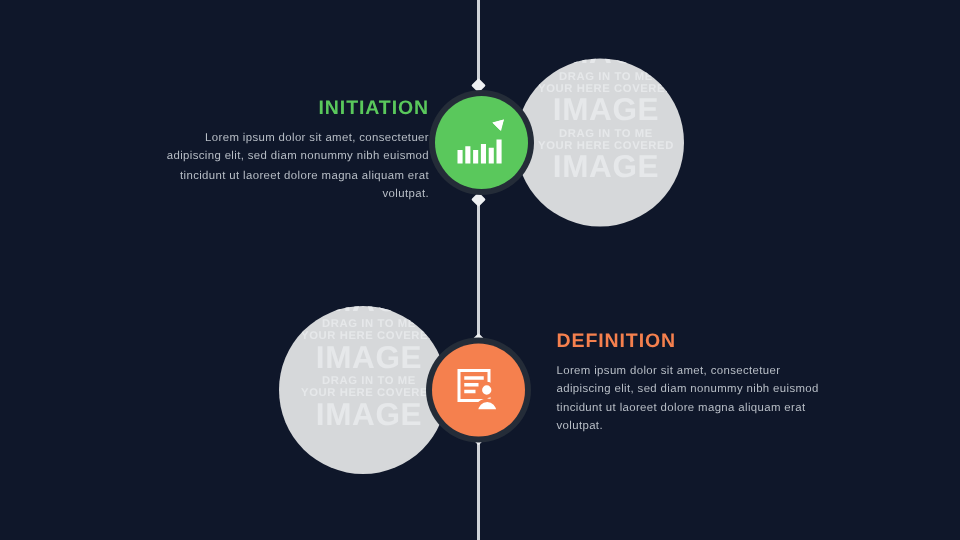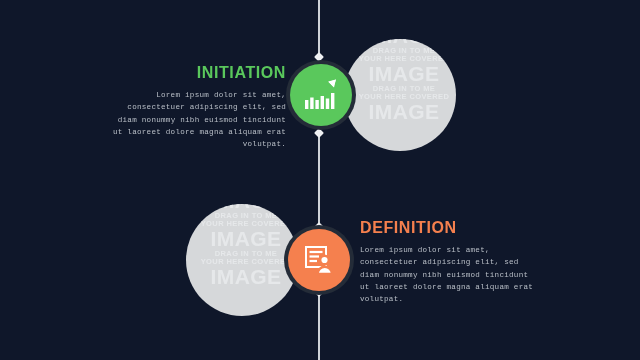--- a/index.html
+++ b/index.html
@@ -102,42 +102,42 @@
     align-items: center;
     justify-content: center;
   }
   .icon-circle.green  { left: 290px; top: 64px;  background: #5ac85c; }
   .icon-circle.orange { left: 288px; top: 229px; background: #f5804e; }
   .icon-circle svg { display: block; }
 
   
   .block { position: absolute; width: 176px; }
   .block .heading {
-    font-size: 16px;
+    font-size: 13px;
     font-weight: bold;
     letter-spacing: 0.6px;
     margin-bottom: 7px;
   }
   .block .body {
-    font-family: Liberation Mono, monospace;
+    font-family: Liberation Sans, sans-serif;
     font-size: 7.6px;
     line-height: 1.62;
     color: #b9bfc7;
     letter-spacing: 0.25px;
   }
 
   .block-initiation {
     left: 110px;
     top: 64px;
     text-align: right;
   }
   .block-initiation .heading { color: #5ac85c; }
 
   .block-definition {
-    left: 360px;
+    left: 371px;
     top: 219px;
     text-align: left;
   }
   .block-definition .heading { color: #f5804e; }
 </style>
 </head>
 <body>
 
 <div id="slide">
 

